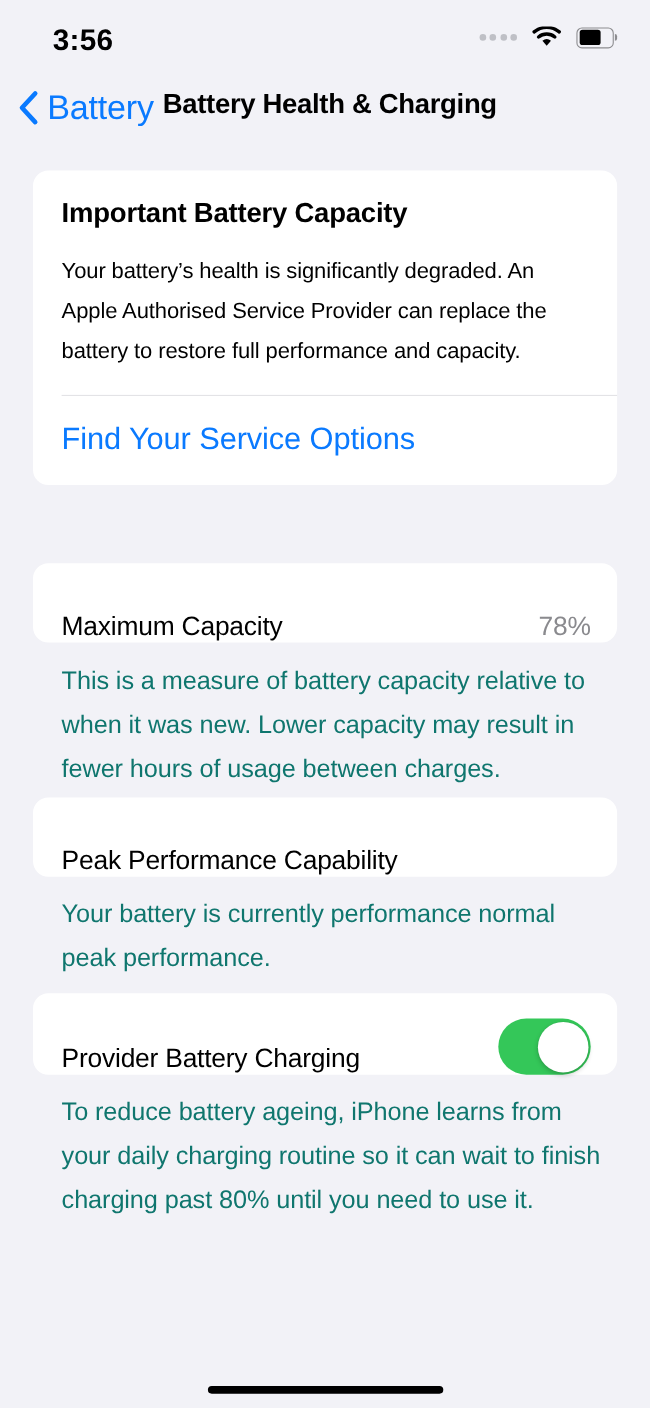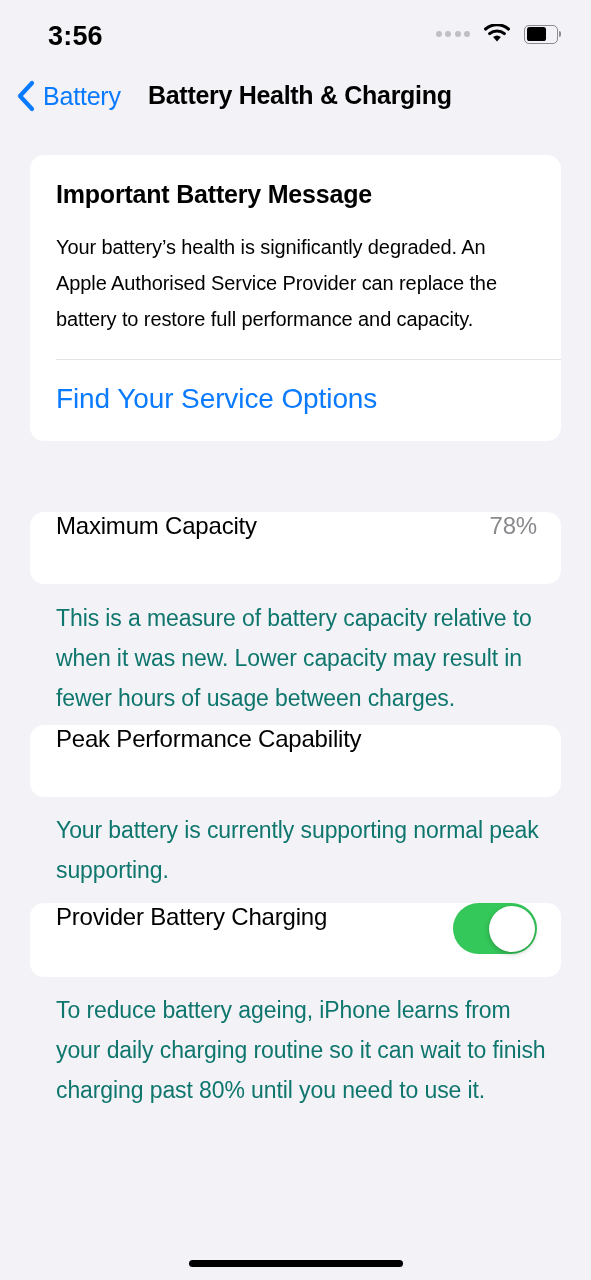--- a/index.html
+++ b/index.html
@@ -45,21 +45,21 @@
   }
 
   
   .nav-bar { position:absolute; top:78px; left:0; width:591px; height:48px; }
   .back-button {
     position:absolute; left:16px; top:2px;
     display:flex; align-items:center; gap:7px; cursor:pointer;
   }
   .chevron-left { display:block; }
   .back-label {
-    font-size:25px; color:#0A7AFF; letter-spacing:-0.2px;
+    font-size:31px; color:#0A7AFF; letter-spacing:-0.2px;
   }
   .nav-title {
     position:absolute; left:148px; top:3px;
     font-size:25px; font-weight:bold; color:#000; letter-spacing:-0.3px;text-align:center;
   }
 
   
   .content { position:absolute; top:140px; left:0; width:591px; }
 
   .card {
@@ -81,21 +81,21 @@
     margin:22px 0 0 0; margin-right:-26px;
     height:1px; background:#E3E3E6;
   }
   .card-link {
     display:block; padding:23px 0 26px 0;
     font-size:28px; color:#0A7AFF; letter-spacing:-0.1px; cursor:pointer;
   }
 
   
   .row-card {
-    display:flex; align-items:flex-start; justify-content:space-between;
+    display:flex; align-items:flex-end; justify-content:space-between;
     height:72px; padding:0 24px 0 26px;
   }
   .row-label {
     font-size:24px; color:#000; letter-spacing:-0.2px;
   }
   .row-value {
     font-size:24px; color:#8A8A8E; letter-spacing:-0.2px;
   }
 
   #card-capacity { top:372px; }
@@ -172,36 +172,36 @@
         </svg>
       </span>
       <span class="back-label">Battery</span>
     </div>
     <div class="nav-title">Battery Health &amp; Charging</div>
   </div>
 
   <div class="content">
 
     <div class="card" id="card-message">
-      <div class="card-heading">Important Battery Message</div>
+      <div class="card-heading">Important Battery Capacity</div>
       <div class="card-body">Your battery’s health is significantly degraded. An Apple Authorised Service Provider can replace the battery to restore full performance and capacity.</div>
       <div class="card-divider"></div>
       <a class="card-link">Find Your Service Options</a>
     </div>
 
     <div class="card row-card" id="card-capacity">
       <span class="row-label">Maximum Capacity</span>
       <span class="row-value">78%</span>
     </div>
     <div class="footer-text" id="footer-capacity">This is a measure of battery capacity relative to when it was new. Lower capacity may result in fewer hours of usage between charges.</div>
 
     <div class="card row-card" id="card-peak">
       <span class="row-label">Peak Performance Capability</span>
     </div>
-    <div class="footer-text" id="footer-peak">Your battery is currently supporting normal peak supporting.</div>
+    <div class="footer-text" id="footer-peak">Your battery is currently performance normal peak performance.</div>
 
     <div class="card row-card" id="card-optimised">
       <span class="row-label">Provider Battery Charging</span>
       <span class="toggle">
         <span class="knob"></span>
       </span>
     </div>
     <div class="footer-text" id="footer-optimised">To reduce battery ageing, iPhone learns from your daily charging routine so it can wait to finish charging past 80% until you need to use it.</div>
 
   </div>

